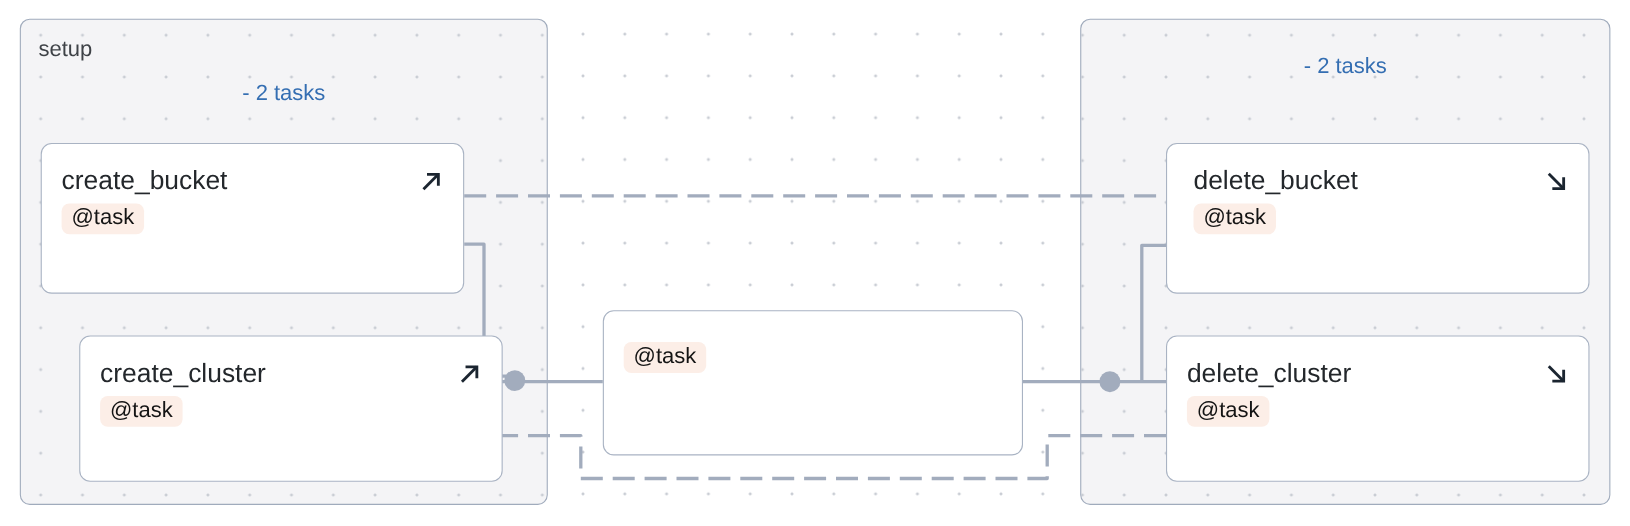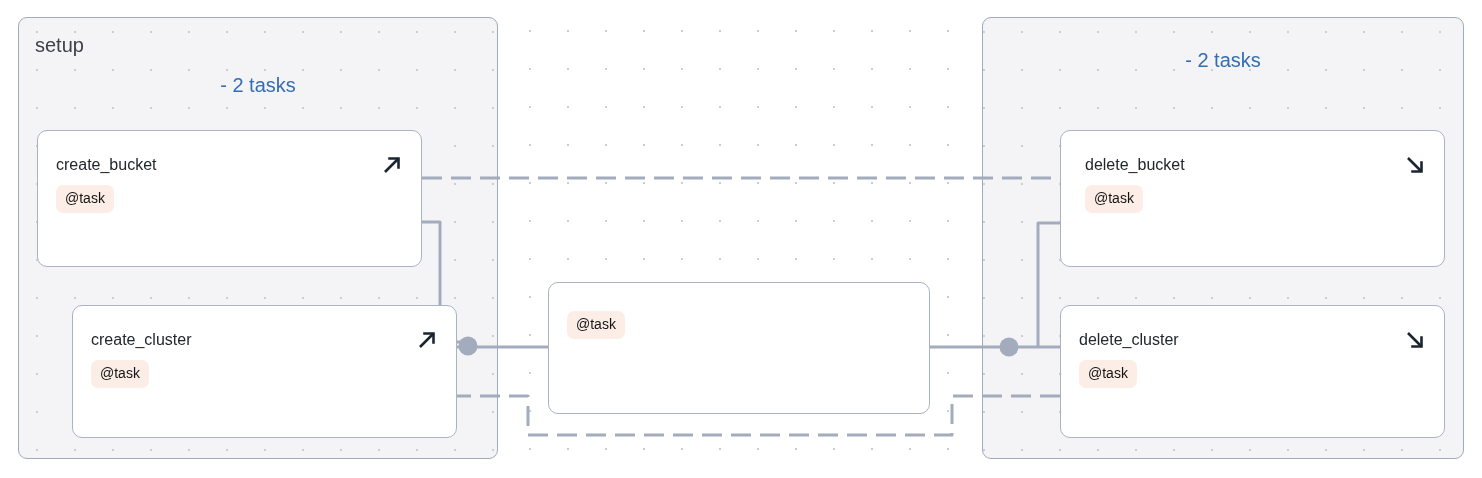--- a/index.html
+++ b/index.html
@@ -32,24 +32,24 @@
   .junction{fill:var(--edge);}
   .node{
     position:absolute;z-index:3;background:var(--node-bg);border:1.5px solid var(--node-border);
     border-radius:10px;padding:21px 18px 0 18px;cursor:pointer;
   }
   .node-create-bucket{left:37px;top:130px;width:385px;height:137px;}
   .node-create-cluster{left:37px;top:305px;width:385px;height:133px;margin-left:35px;}
   .node-run-query{left:548px;top:282px;width:382px;height:132px;}
   .node-delete-bucket{left:1060px;top:130px;width:385px;height:137px;padding-left:24px;}
   .node-delete-cluster{left:1060px;top:305px;width:385px;height:133px;}
-  .node-title{font-size:16px;line-height:26px;color:var(--node-title);}
+  .node-title{font-size:24px;line-height:26px;color:var(--node-title);}
   .badge{
     display:inline-block;margin-top:7px;padding:3px 9px 4px 9px;border-radius:7px;
-    background:var(--badge-bg);color:var(--badge-text);font-size:14px;line-height:21px;
+    background:var(--badge-bg);color:var(--badge-text);font-size:20px;line-height:21px;
   }
   .node-icon{position:absolute;right:16px;top:21px;width:26px;height:26px;}
   .node-icon svg{display:block;width:26px;height:26px;stroke:var(--icon);stroke-width:2.4;fill:none;}
 </style>
 </head>
 <body>
 
 <div class="canvas">
 
   <div class="group group-setup">

